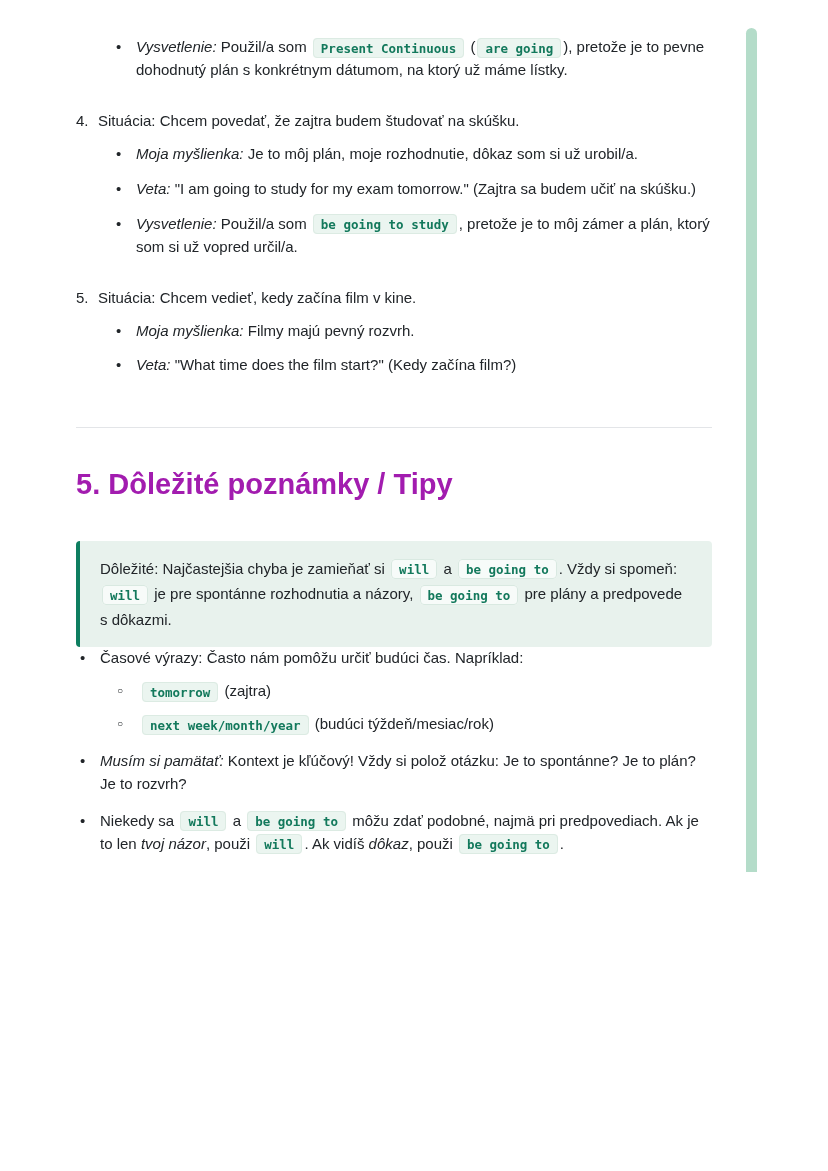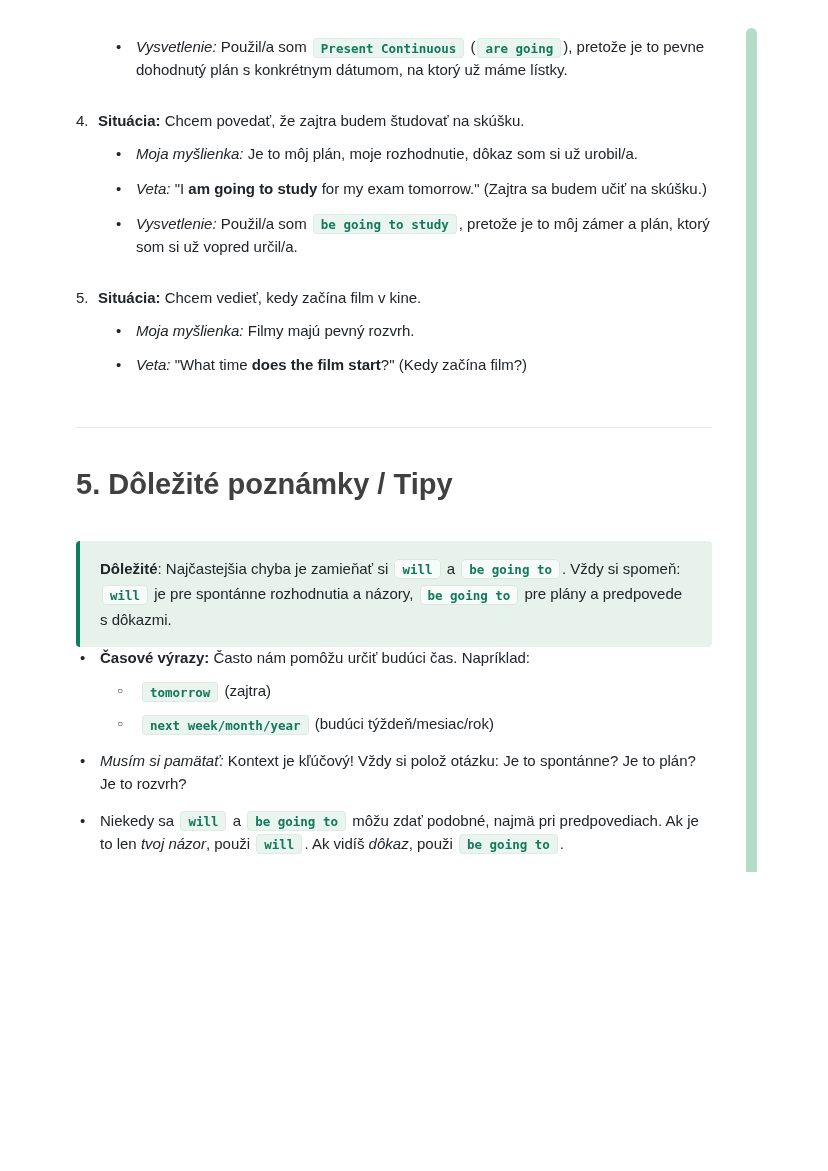--- a/index.html
+++ b/index.html
@@ -29,21 +29,21 @@
     position: absolute;
     left: 76px;
     top: 30px;
     width: 636px;
     font-size: 15px;
     line-height: 1.53;
   }
 
   .seg-n { font-style: normal; }
   .seg-i { font-style: italic; }
-  .seg-b { font-weight: bold; }
+  .seg-b { font-weight: normal; }
   .seg-c {
     font-family: "DejaVu Sans Mono", "Liberation Mono", monospace;
     font-size: 12.5px;
     font-weight: bold;
     color: #13795c;
     background: #ebf5f0;
     border: 1px solid #dcebe3;
     border-radius: 4px;
     padding: 1.5px 7px;
     margin: 0 2px;
@@ -78,21 +78,21 @@
   .divider {
     border: none;
     border-top: 1px solid #e3e5e8;
     margin-top: 50px;
   }
 
   .tips-heading {
     margin-top: 34px;
     font-size: 29px;
     font-weight: bold;
-    color: #404040;
+    color: #a21caf;
   }
 
   .callout {
     margin-top: 34px;
     background: #e8f2ed;
     border-left: 4px solid #0e7e60;
     border-radius: 4px;
     padding: 15px 20px;
   }
   .callout-text { line-height: 1.7; }

